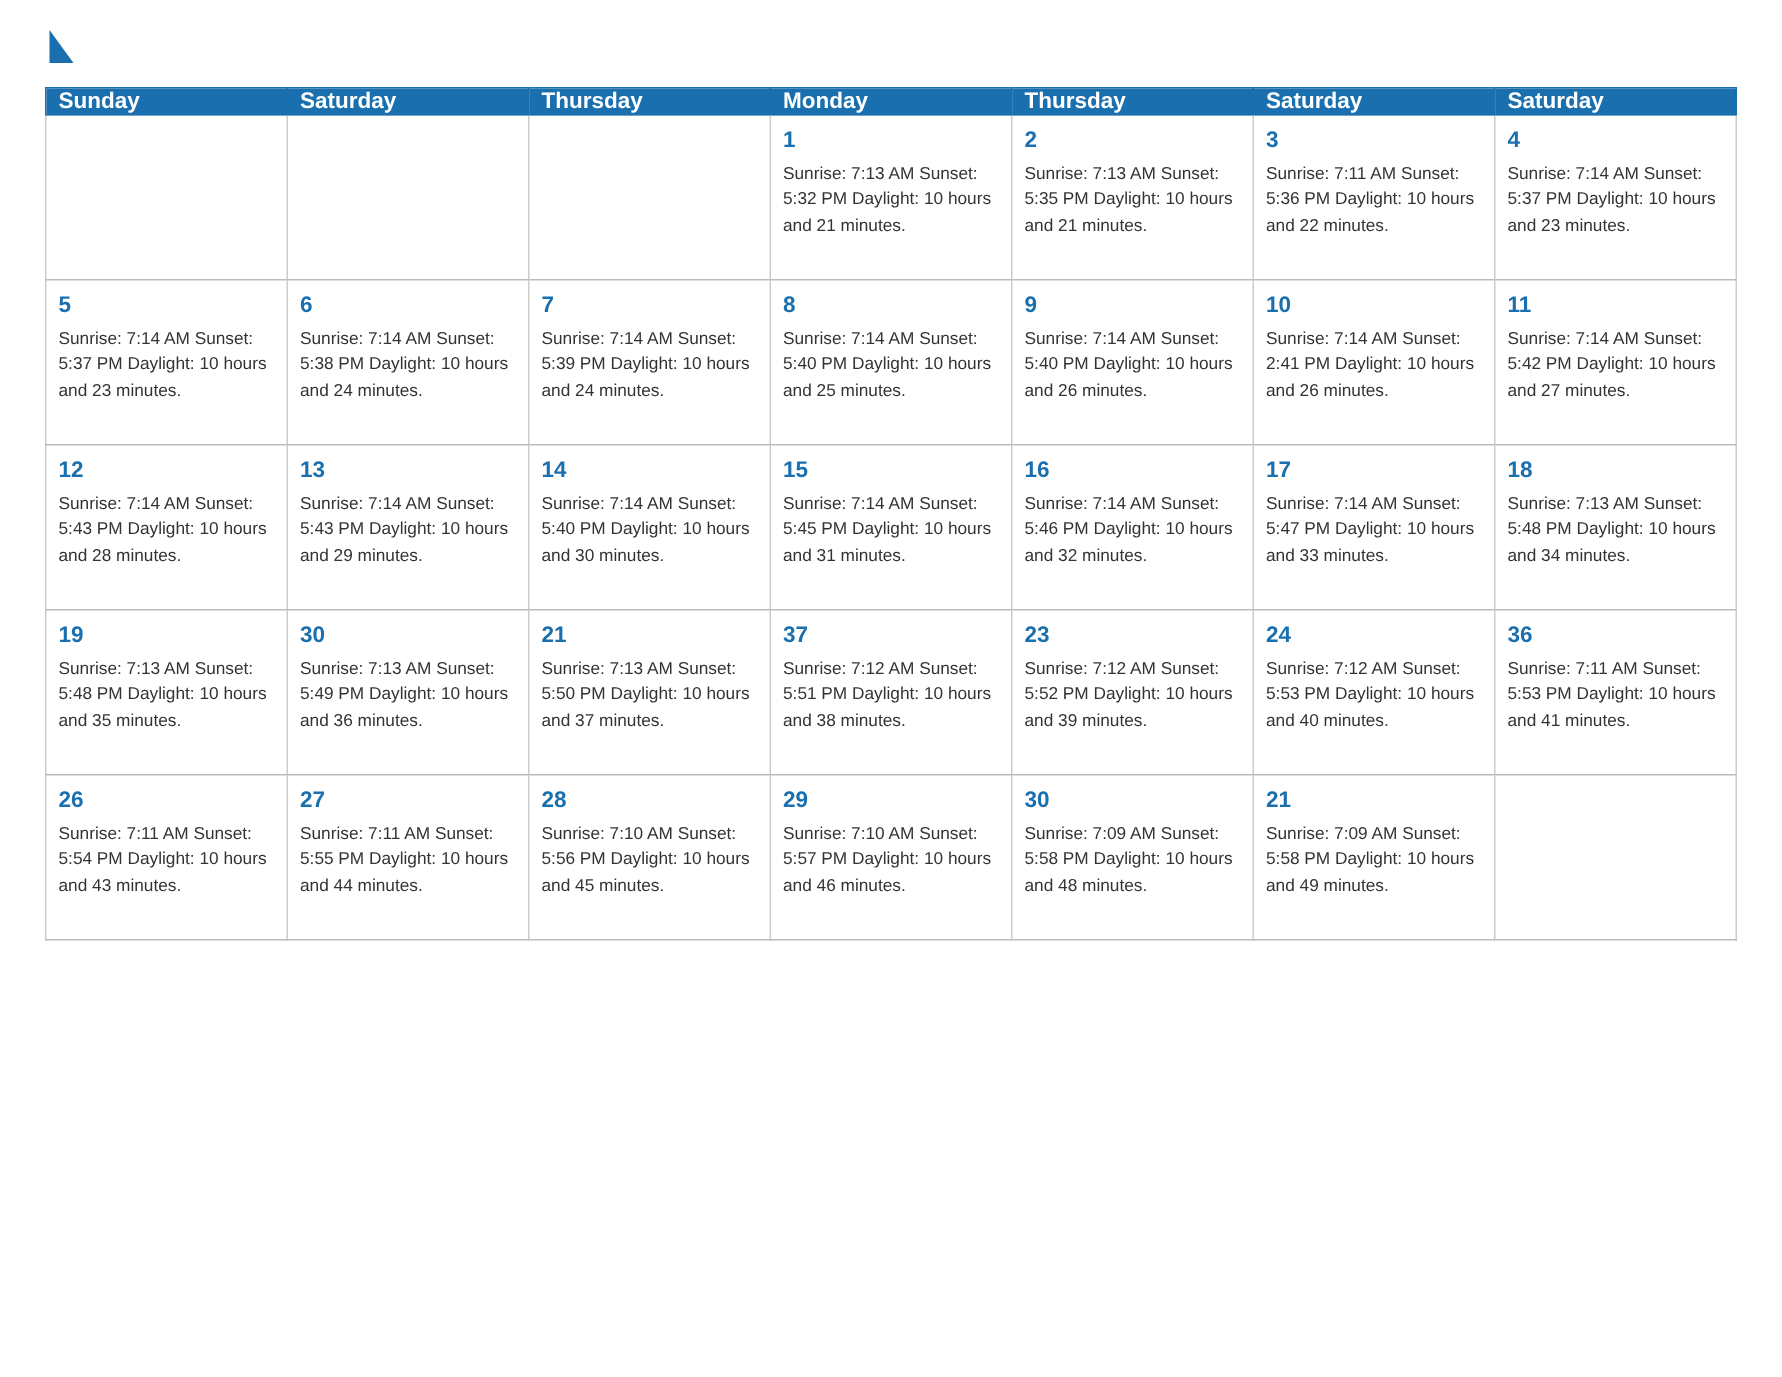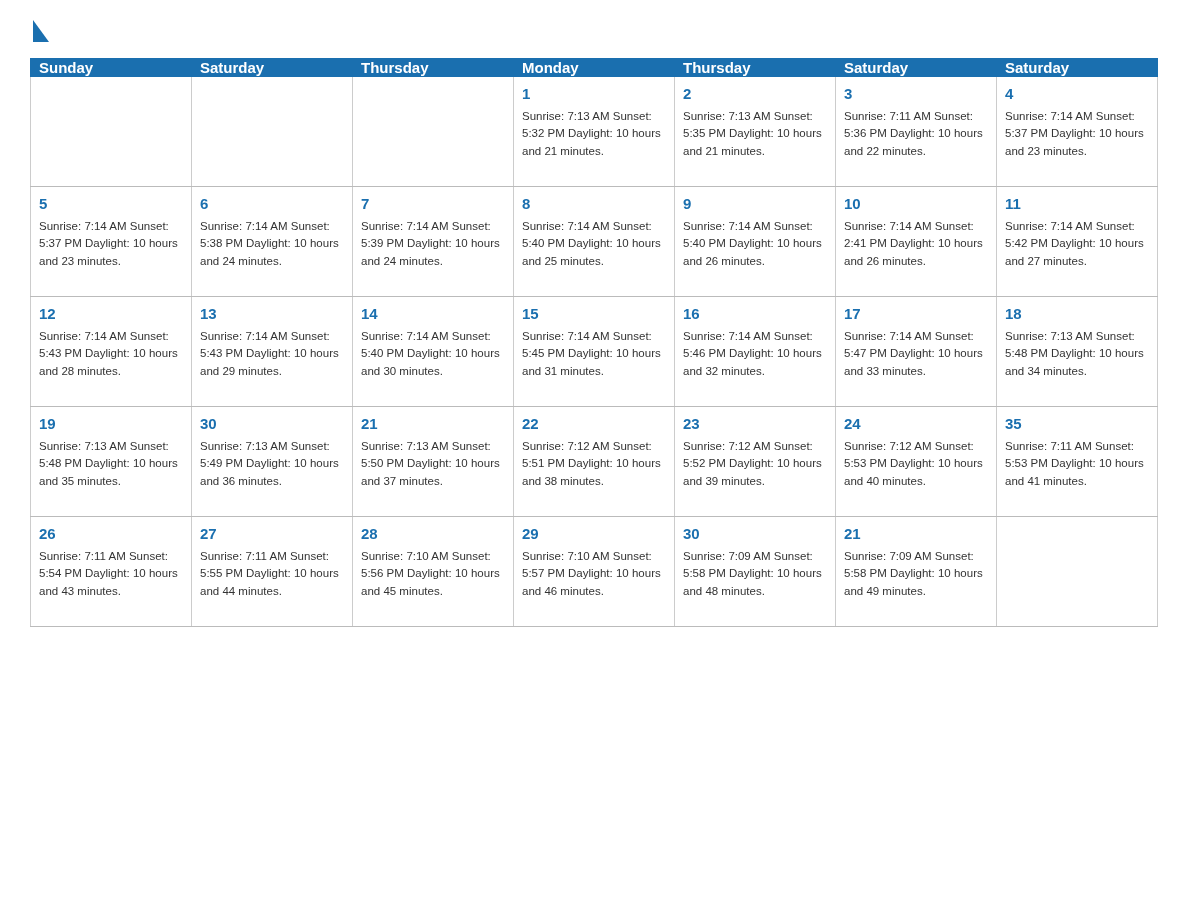--- a/index.html
+++ b/index.html
@@ -290,42 +290,42 @@
 and 36 minutes.</div>
         </td>
         <td>
           <span class="day-number">21</span>
           <div class="day-info">Sunrise: 7:13 AM
 Sunset: 5:50 PM
 Daylight: 10 hours
 and 37 minutes.</div>
         </td>
         <td>
-          <span class="day-number">22</span>
+          <span class="day-number">37</span>
           <div class="day-info">Sunrise: 7:12 AM
 Sunset: 5:51 PM
 Daylight: 10 hours
 and 38 minutes.</div>
         </td>
         <td>
           <span class="day-number">23</span>
           <div class="day-info">Sunrise: 7:12 AM
 Sunset: 5:52 PM
 Daylight: 10 hours
 and 39 minutes.</div>
         </td>
         <td>
           <span class="day-number">24</span>
           <div class="day-info">Sunrise: 7:12 AM
 Sunset: 5:53 PM
 Daylight: 10 hours
 and 40 minutes.</div>
         </td>
         <td>
-          <span class="day-number">35</span>
+          <span class="day-number">36</span>
           <div class="day-info">Sunrise: 7:11 AM
 Sunset: 5:53 PM
 Daylight: 10 hours
 and 41 minutes.</div>
         </td>
       </tr>
       <tr>
         <td>
           <span class="day-number">26</span>
           <div class="day-info">Sunrise: 7:11 AM

